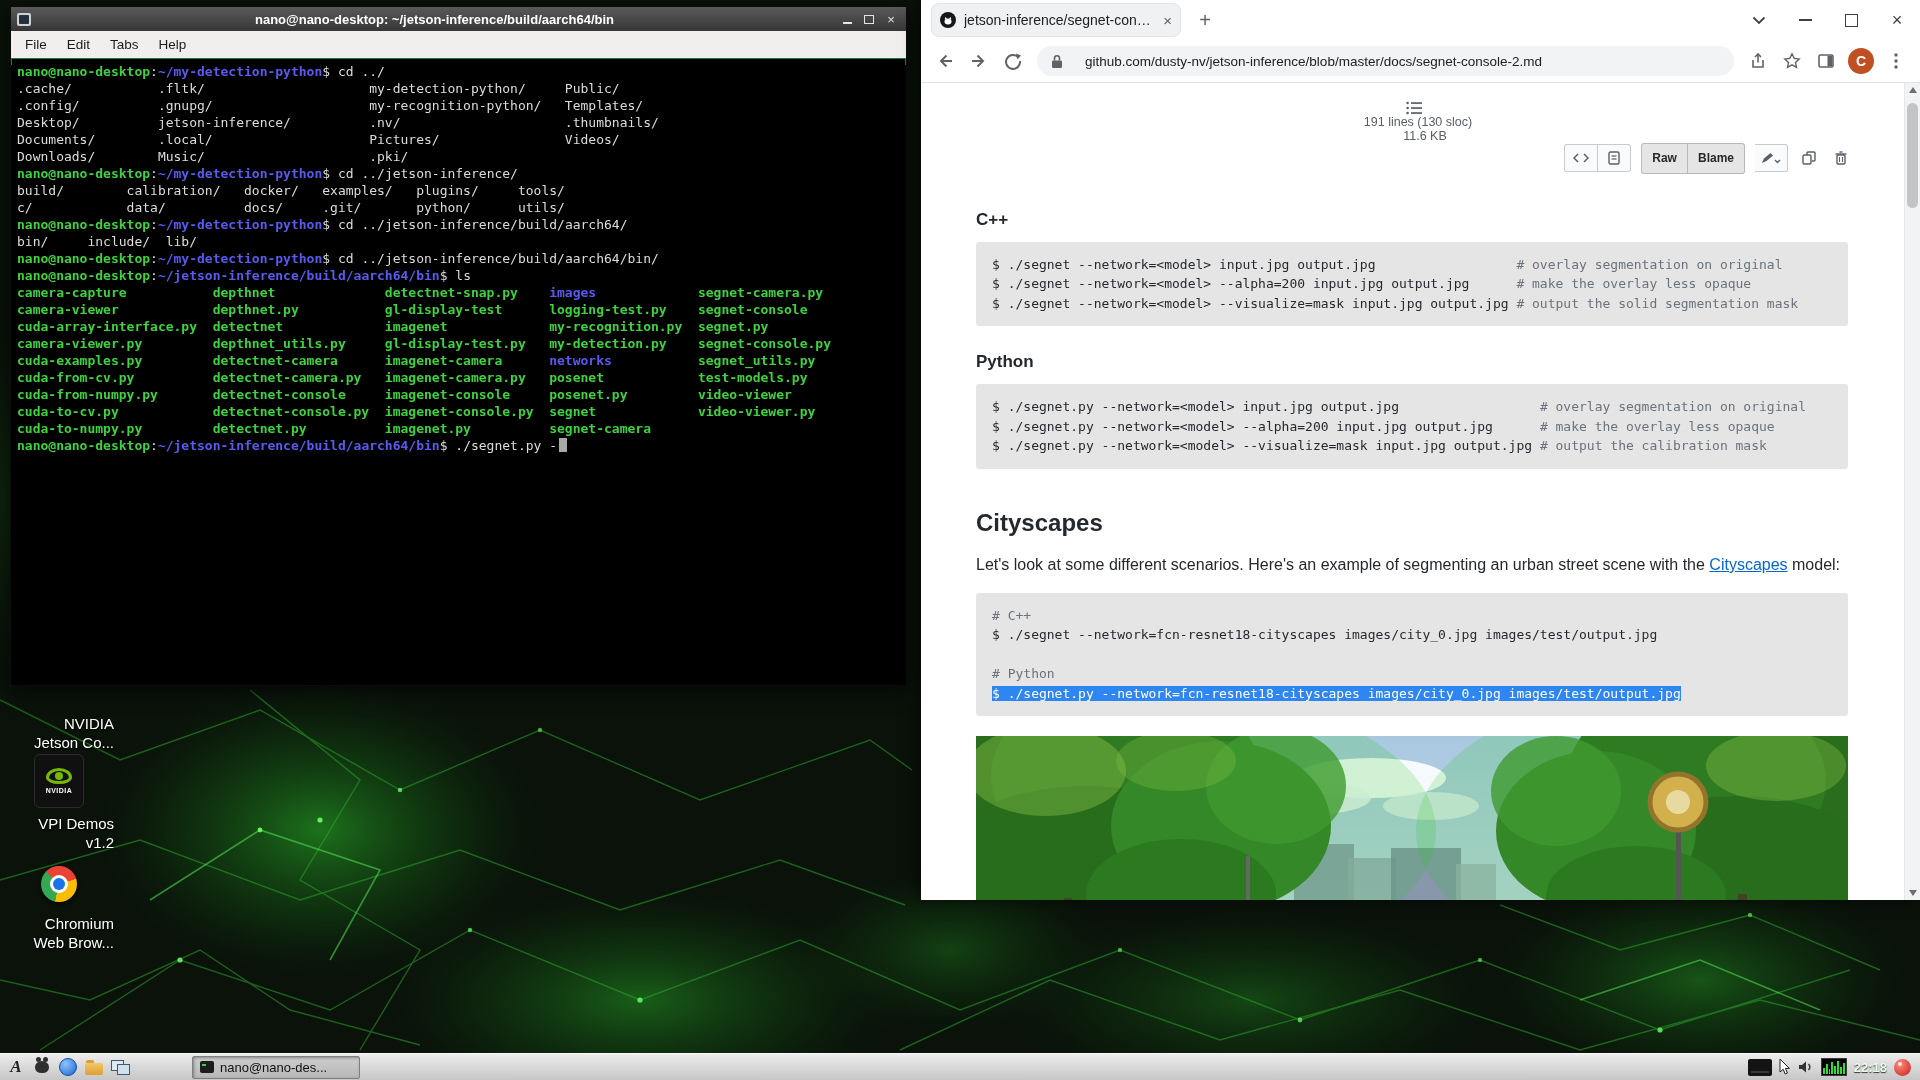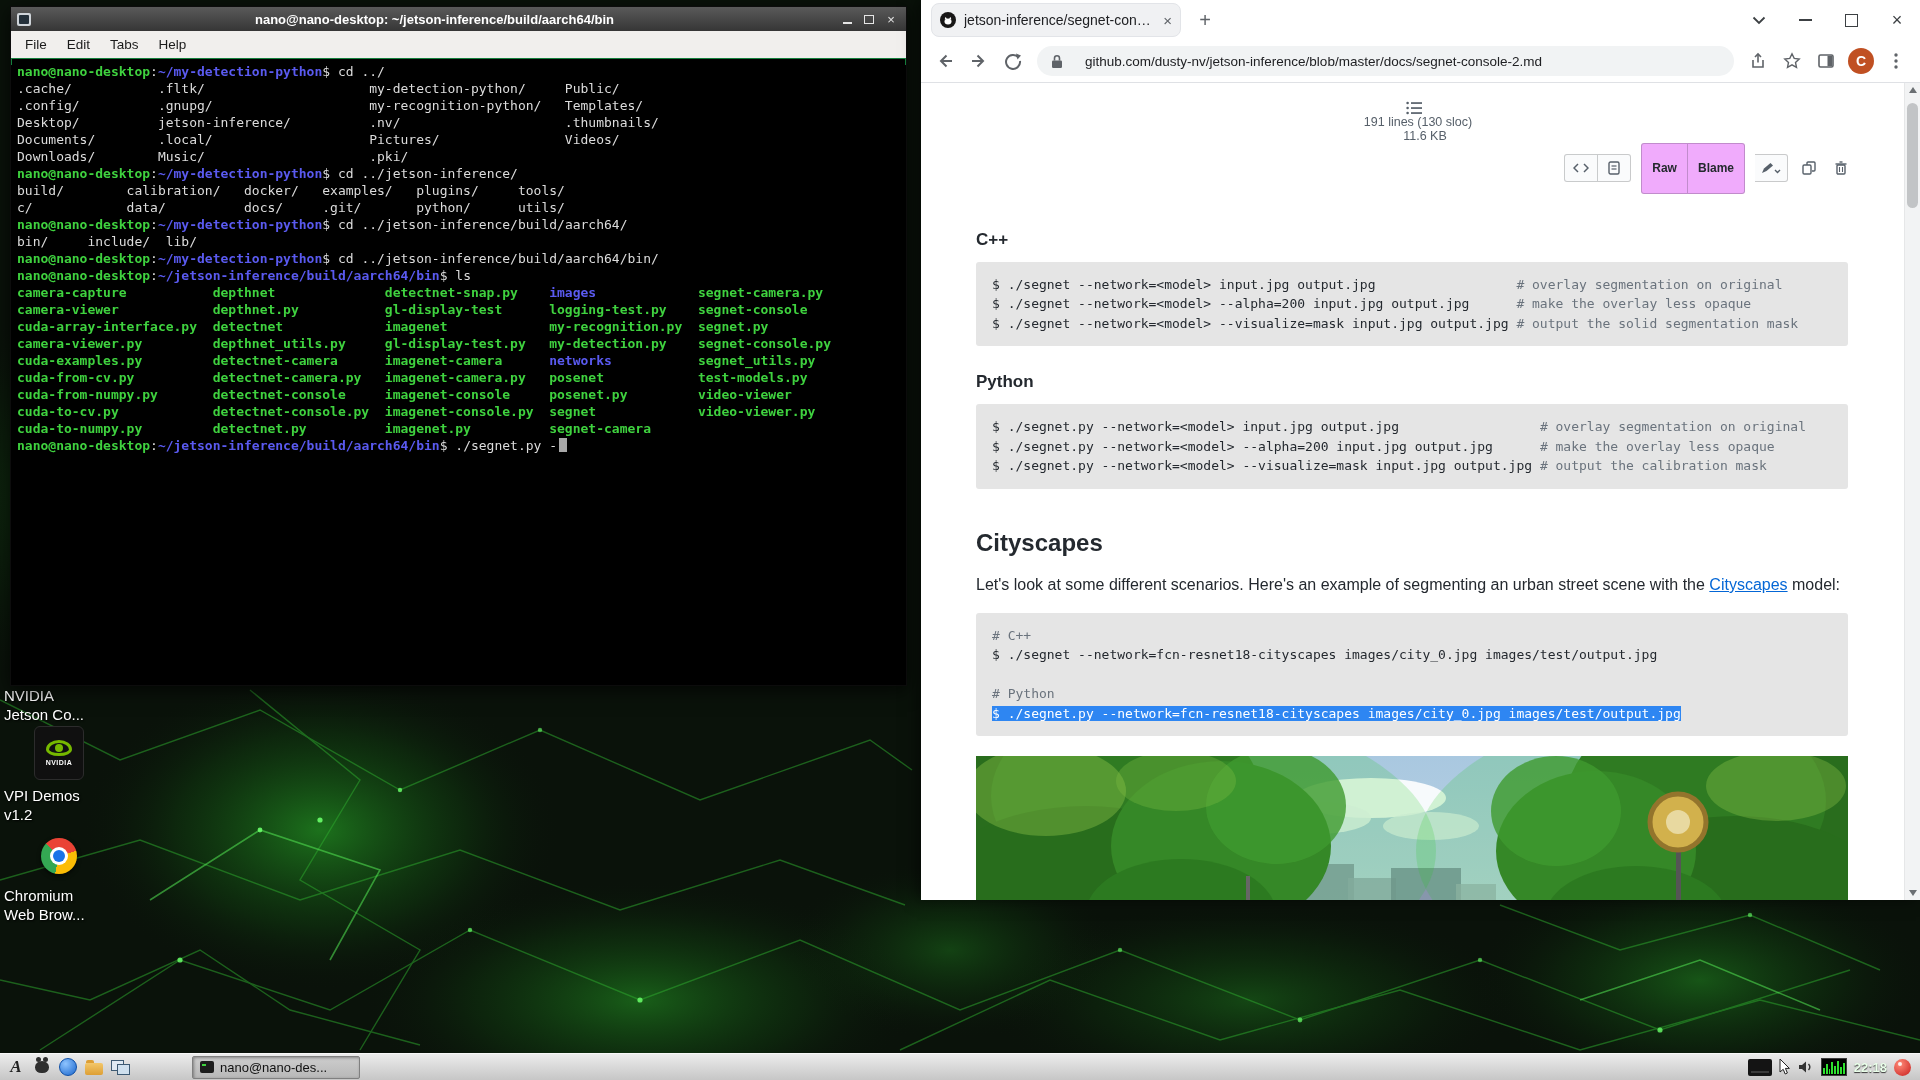--- a/index.html
+++ b/index.html
@@ -1,20 +1,20 @@
 <!DOCTYPE html>
 <html><head>
 <meta charset="utf-8">
 <style>
   html,body{margin:0;padding:0;background:#000;}
   .screen{position:relative;width:1920px;height:1080px;overflow:hidden;background:#0a120a;font-family:"Liberation Sans",sans-serif;}
   .bg-art{position:absolute;left:0;top:0;width:1920px;height:1080px;}
 
   
-  .dicon{position:absolute;width:110px;text-align:left;cursor:default;}
+  .dicon{position:absolute;width:110px;text-align:right;cursor:default;margin-top:28px;}
   .dlabel{color:#fff;font-size:15px;line-height:19px;text-shadow:1px 1px 2px rgba(0,0,0,.95);}
   .di1{left:4px;top:686px;}
   .di2{left:4px;top:726px;}
   .di3{left:4px;top:838px;}
   .nv-icon{width:48px;height:52px;margin:0 auto 6px;background:#101010;border-radius:6px;display:flex;flex-direction:column;align-items:center;justify-content:center;border:1px solid #2c2c2c;}
   .nv-eye{width:26px;height:16px;position:relative;}
   .nv-eye:before{content:"";position:absolute;inset:0;border:3px solid #76b900;border-radius:50%/60% 60% 40% 40%;}
   .nv-eye:after{content:"";position:absolute;left:9px;top:4px;width:8px;height:8px;background:#76b900;border-radius:50%;}
   .nv-text{color:#fff;font-size:7px;letter-spacing:.5px;margin-top:3px;font-weight:bold;}
   .chromium-icon{width:36px;height:36px;margin:0 auto 12px;border-radius:50%;background:conic-gradient(from -45deg,#ea4335 0 33%,#fbbc05 0 66%,#34a853 0 100%);position:relative;box-shadow:0 2px 4px rgba(0,0,0,.6);}
@@ -58,21 +58,21 @@
   .avatar{width:26px;height:26px;border-radius:50%;background:#c05022;color:#fff;font-size:14px;font-weight:bold;display:flex;align-items:center;justify-content:center;margin:0 4px;}
 
   
   .content{position:absolute;top:83px;left:0;right:0;bottom:0;background:#fff;overflow:hidden;}
   .gh{margin:0 68px 0 55px;padding-top:12px;}
   .blob-header{display:flex;align-items:center;font-size:12.5px;color:#57606a;padding:6px 0 10px;flex-direction:column;}
   .bh-text{margin-left:8px;}
   .bh-size{margin-left:22px;}
   .blob-actions{margin-left:auto;display:flex;align-items:center;gap:10px;}
   .btn-group{display:flex;}
-  .gbtn{font-size:12px;font-weight:600;padding:16px 10px;border:1px solid rgba(27,31,35,.22);background:#f0abfc;color:#24292e;line-height:1.4;}
+  .gbtn{font-size:12px;font-weight:600;padding:6px 10px;border:1px solid rgba(27,31,35,.22);background:#e5e5e5;color:#24292e;line-height:1.4;}
   .gbtn.first{border-radius:3px 0 0 3px;}
   .gbtn.last{border-radius:0 3px 3px 0;border-left:0;}
   .icon-btn{width:32px;height:26px;border:1px solid rgba(27,31,35,.22);background:#fafbfc;display:flex;align-items:center;justify-content:center;}
   .icon-btn.first{border-radius:3px 0 0 3px;}
   .icon-btn.last{border-radius:0 3px 3px 0;border-left:0;}
   .plain-icon{width:22px;height:22px;display:flex;align-items:center;justify-content:center;}
   .markdown{width:872px;color:#24292f;}
   .md-h3{font-size:17px;font-weight:700;margin:26px 0 12px;}
   .md-h2{font-size:24px;font-weight:600;margin:40px 0 16px;}
   .md-p{font-size:16px;margin:0 0 16px;line-height:1.5;}

